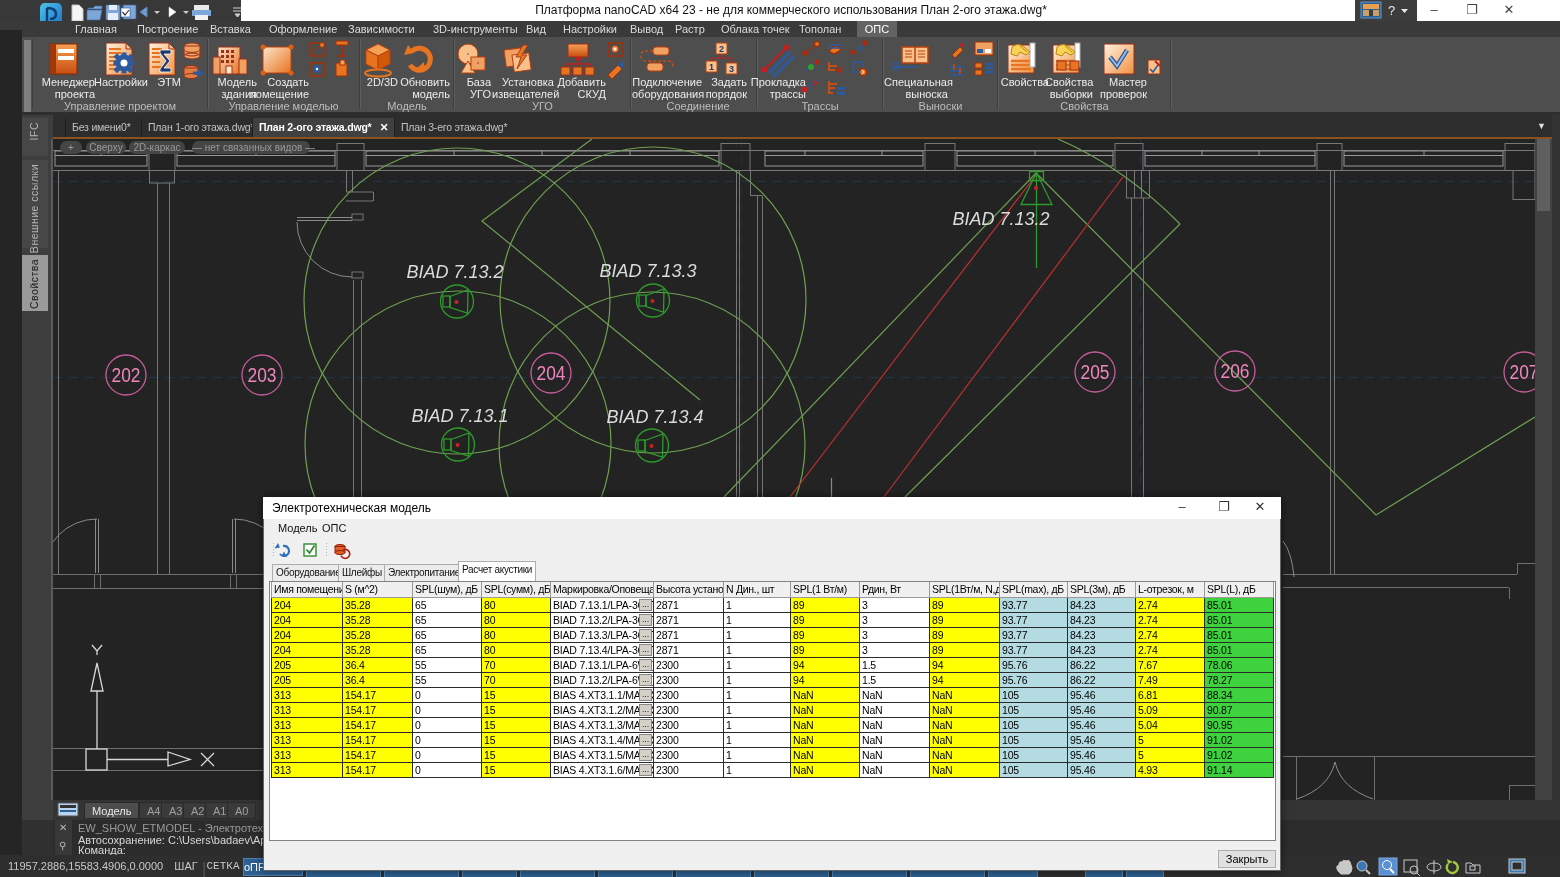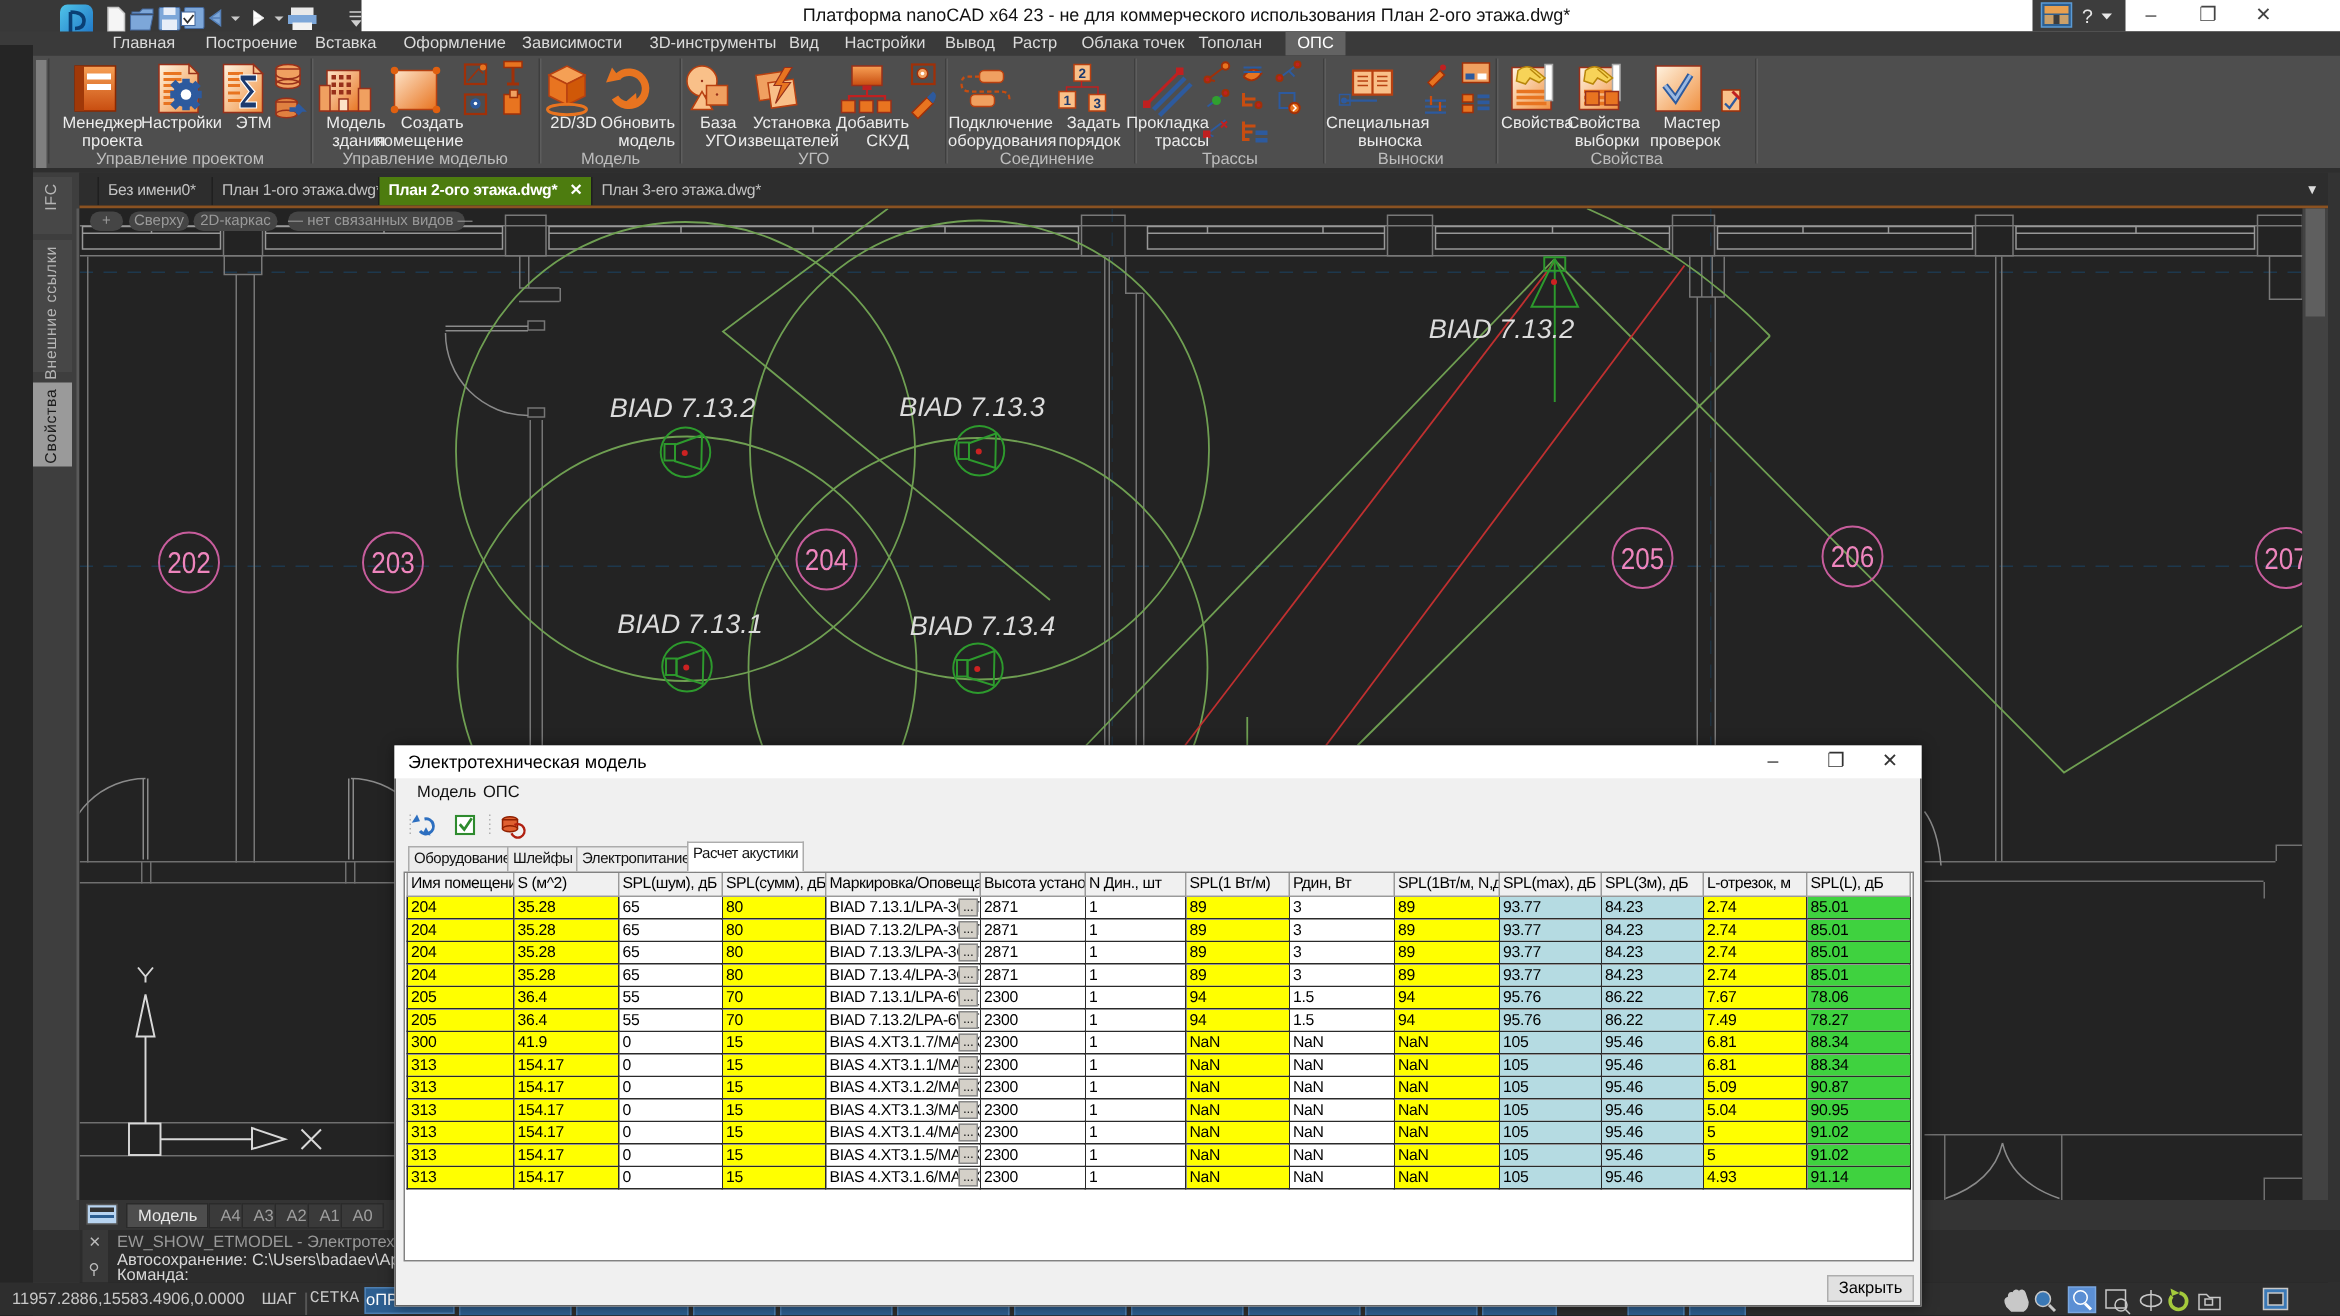--- a/index.html
+++ b/index.html
@@ -29,21 +29,21 @@
 #rail1 { left:0; top:30px; width:22px; height:847px; background:#252525; }
 #rail2 { left:22px; top:115px; width:31px; height:762px; background:#3e3e3e; }
 #railh { left:24px; top:40px; width:7px; height:72px; background:#7f7f7f; }
 .vtab { position:absolute; left:22px; width:26px; background:#474747; color:#b5b5b5; font-size:11px; }
 .vtab span { position:absolute; left:6px; top:4px; writing-mode:vertical-rl; transform:rotate(180deg); letter-spacing:0.5px; white-space:nowrap; font-size:10.5px; }
 #vtab3 { background:#9a9a9a; color:#1c1c1c; }
 
 
 #doctabs { left:53px; top:115px; width:1507px; height:22px; background:#2d2d2d; }
 .dtab { position:absolute; top:3px; height:19px; line-height:18px; font-size:10.5px; letter-spacing:-0.2px; color:#c2c2c2; padding:0 6px; border-left:1px solid #1f1f1f; white-space:nowrap; }
-#dtab-active { background:#4d7c0f; color:#fff; font-weight:bold; }
+#dtab-active { background:#404040; color:#fff; font-weight:bold; }
 #orangeline { left:53px; top:137px; width:1499px; height:2px; background:#8a5222; }
 
 
 #canvas { left:53px; top:139px; width:1482px; height:661px; background:#232323; overflow:hidden; }
 .pill { position:absolute; top:2px; height:13px; background:#454545; border-radius:7px; color:#9a9a9a; font-size:10px; line-height:13px; text-align:center; white-space:nowrap; }
 #vscroll { left:1535px; top:139px; width:17px; height:661px; background:#424242; }
 #vthumb { left:1537px; top:139px; width:13px; height:72px; background:#5f5f5f; }
 #railR { left:1552px; top:115px; width:8px; height:762px; background:#333; }
 
 
@@ -791,36 +791,20 @@
             <td class="w">1</td>
             <td class="y">94</td>
             <td class="w">1.5</td>
             <td class="y">94</td>
             <td class="c">95.76</td>
             <td class="c">86.22</td>
             <td class="y">7.49</td>
             <td class="g">78.27</td>
           </tr>
       <tr>
-            <td class="y">300</td>
-            <td class="y">41.9</td>
-            <td class="w">0</td>
-            <td class="y">15</td>
-            <td class="w">BIAS 4.XT3.1.7/МАЯК<span class="dots">...</span></td>
-            <td class="w">2300</td>
-            <td class="w">1</td>
-            <td class="y">NaN</td>
-            <td class="w">NaN</td>
-            <td class="y">NaN</td>
-            <td class="c">105</td>
-            <td class="c">95.46</td>
-            <td class="y">6.81</td>
-            <td class="g">88.34</td>
-          </tr>
-      <tr>
             <td class="y">313</td>
             <td class="y">154.17</td>
             <td class="w">0</td>
             <td class="y">15</td>
             <td class="w">BIAS 4.XT3.1.1/МАЯК<span class="dots">...</span></td>
             <td class="w">2300</td>
             <td class="w">1</td>
             <td class="y">NaN</td>
             <td class="w">NaN</td>
             <td class="y">NaN</td>

